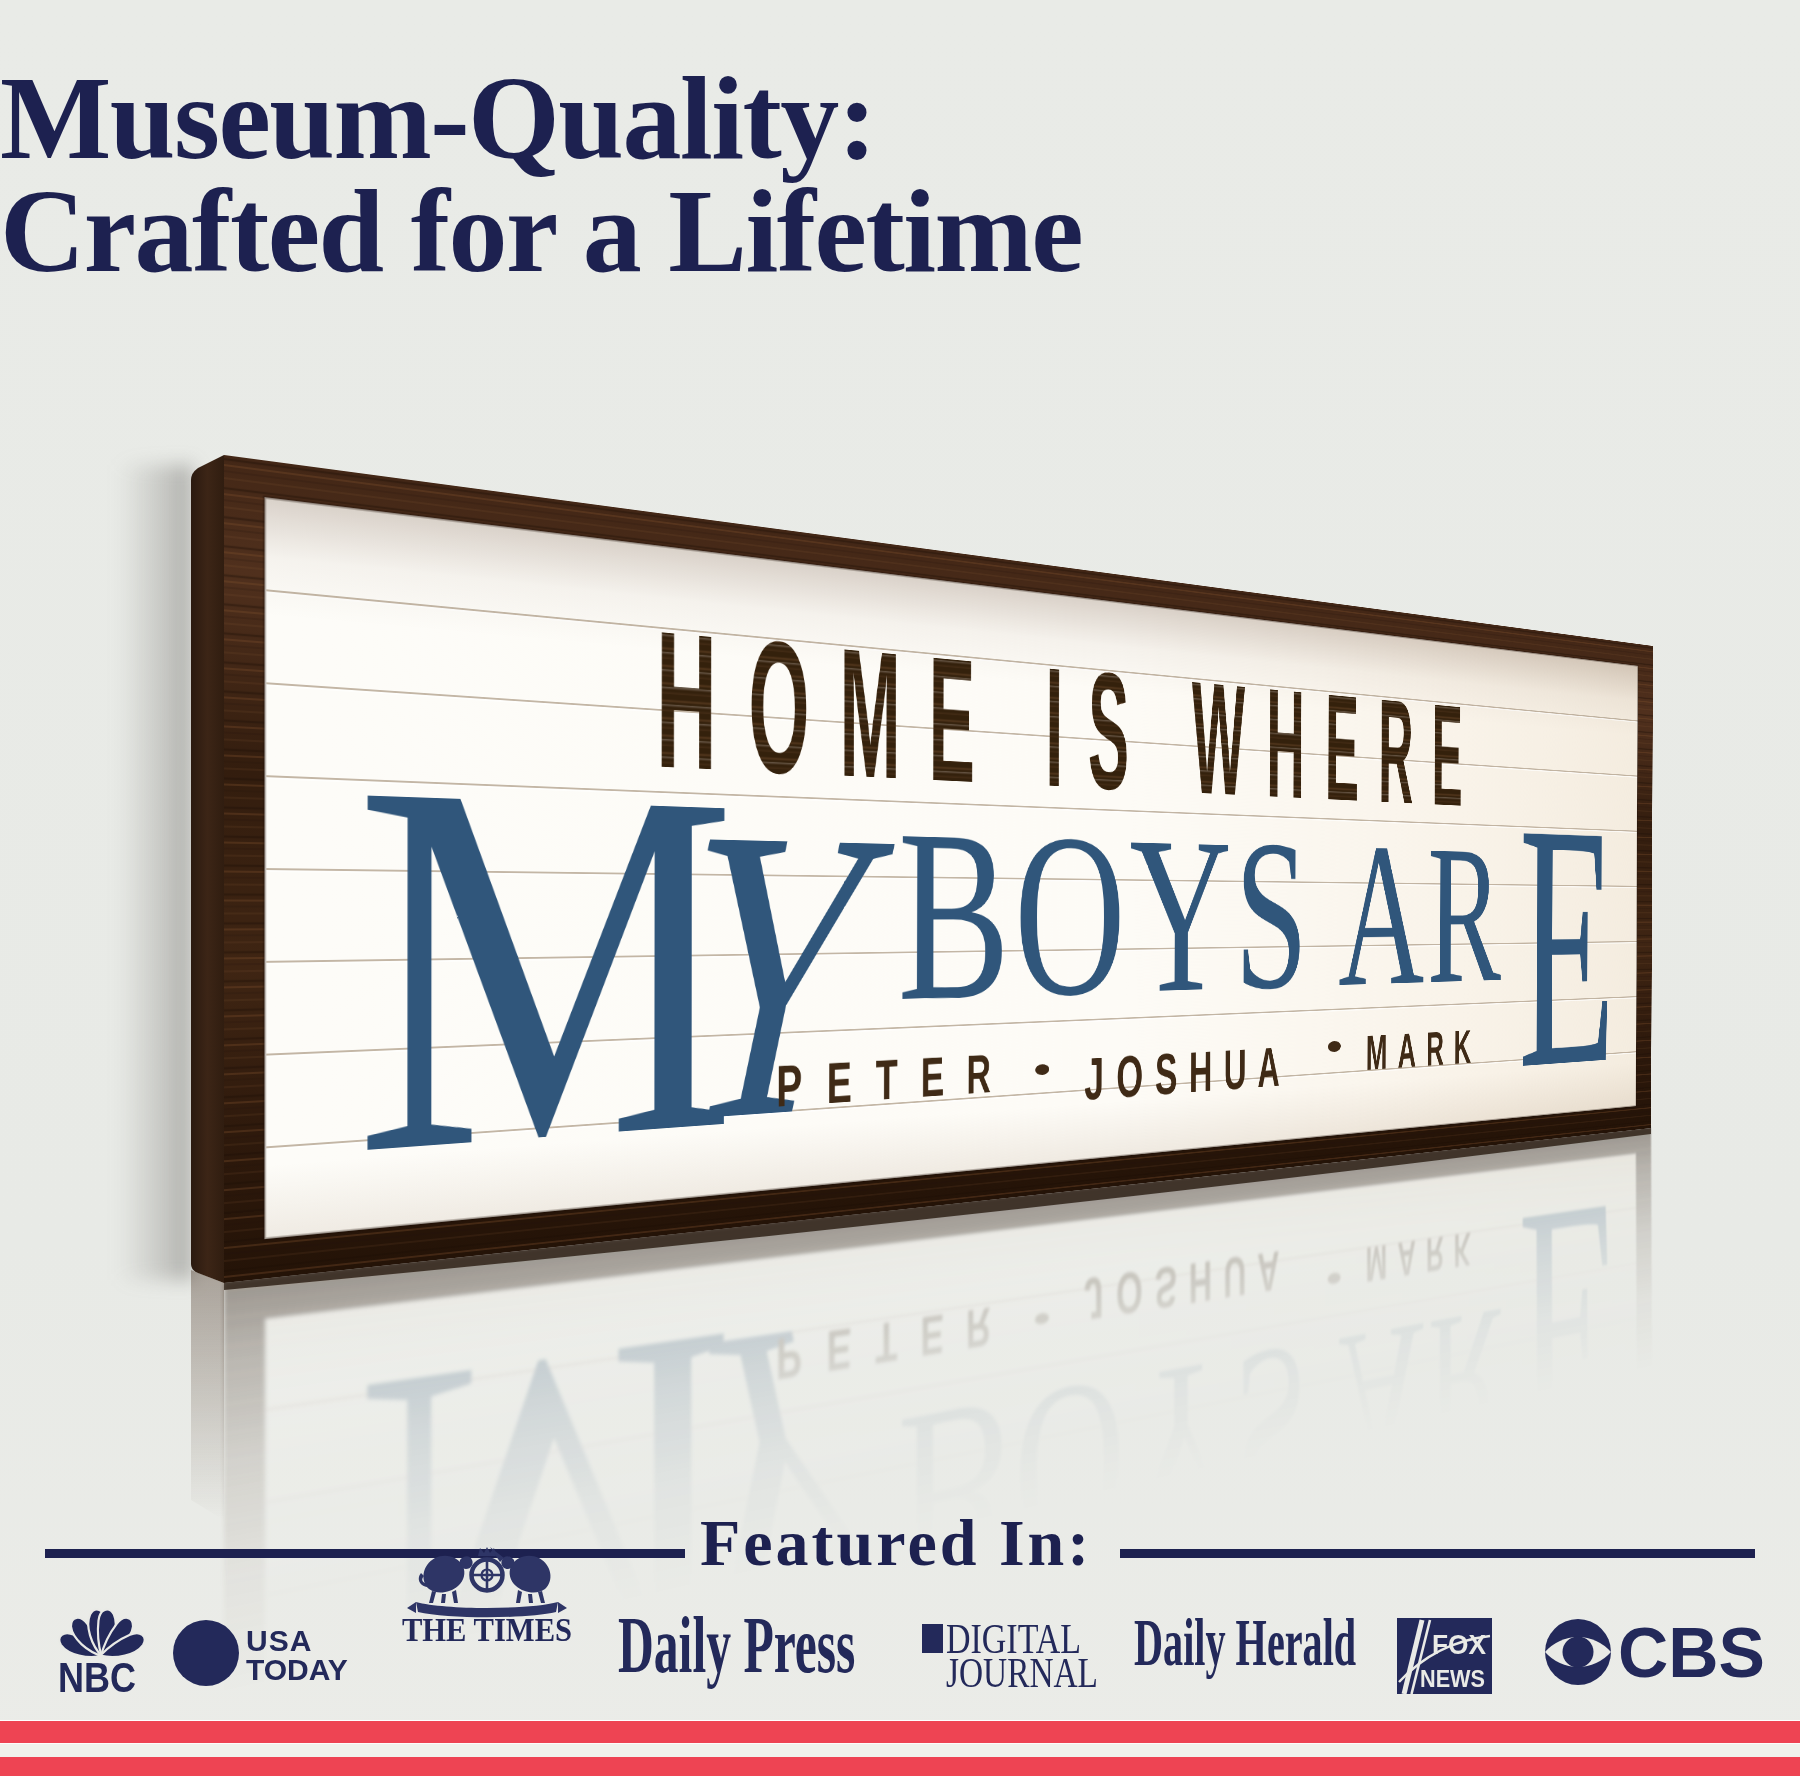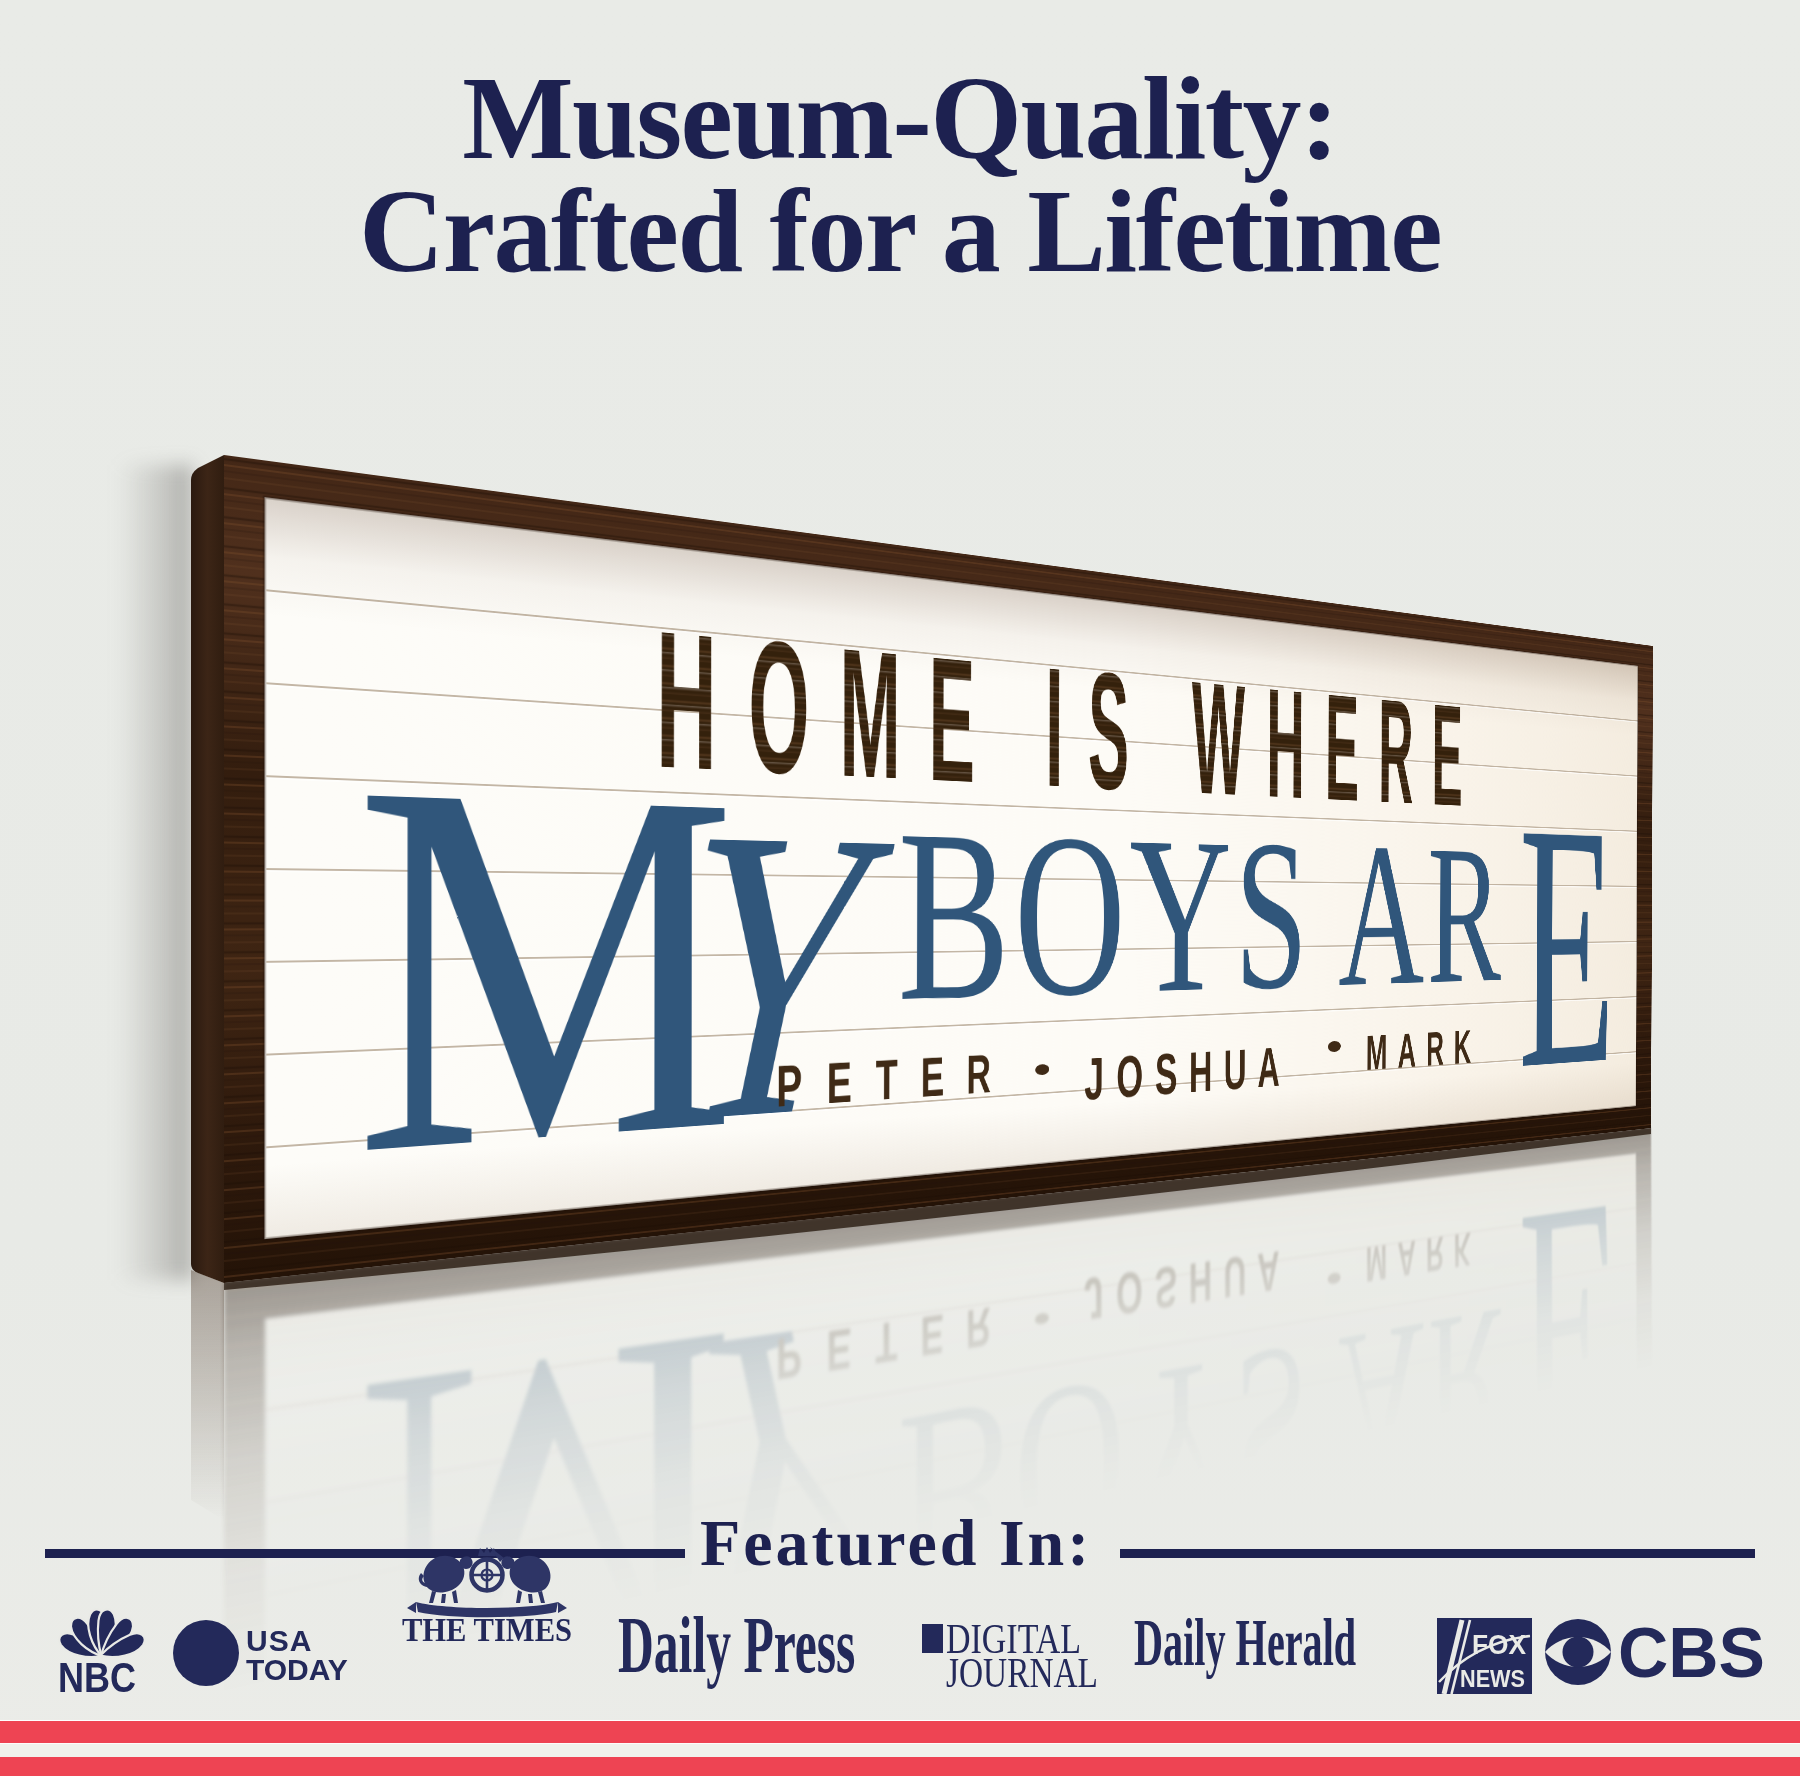--- a/index.html
+++ b/index.html
@@ -1,19 +1,19 @@
 <!DOCTYPE html>
 <html><head>
 <meta charset="utf-8">
 <style>
   html,body{margin:0;padding:0;}
   body{width:1800px;height:1776px;position:relative;overflow:hidden;
        background:#e9eae6;font-family:"Liberation Sans",sans-serif;}
   .abs{position:absolute;}
-  #hdr{left:0;top:62px;width:1800px;text-align:center;
+  #hdr{left:0;top:62px;width:1800px;text-align:left;
        font-family:"Liberation Serif",serif;font-weight:bold;color:#1d2150;
        font-size:118px;line-height:113px;letter-spacing:-1.5px;}
   #signwrap{left:0;top:0;width:2464px;height:836px;transform-origin:0 0;
     transform:matrix3d(1.066763, 0.267102, 0, 0.00029294, 0.000652, 1.004920, 0, 0.00000291, 0, 0, 1, 0, 219.9954, 450.4504, 0, 1);}
   #reflwrap{left:0;top:0;width:2464px;height:836px;transform-origin:0 0;
     transform:matrix3d(1.065717, 0.266389, 0, 0.00029231, 0.000652, -0.997447, 0, 0.00000291, 0, 0, 1, 0, 219.9990, 2116.4171, 0, 1);
     filter:blur(2px);
     -webkit-mask-image:linear-gradient(to top, rgba(0,0,0,0.40) 0%, rgba(0,0,0,0.25) 9%, rgba(0,0,0,0.12) 22%, rgba(0,0,0,0.04) 36%, rgba(0,0,0,0) 50%);
     mask-image:linear-gradient(to top, rgba(0,0,0,0.40) 0%, rgba(0,0,0,0.25) 9%, rgba(0,0,0,0.12) 22%, rgba(0,0,0,0.04) 36%, rgba(0,0,0,0) 50%);}
   #featline{left:0;top:1505px;width:1800px;height:80px;}
@@ -285,21 +285,21 @@
 <div class="abs" style="left:918px;top:1606px;width:200px;height:85px;text-align:center;">
   <svg width="200" height="85" viewBox="0 0 200 85">
     <rect x="4" y="18" width="21" height="29" fill="#23295a"></rect>
     <text x="28" y="47" font-family="Liberation Serif" font-size="42" fill="#23295a" textLength="135" lengthAdjust="spacingAndGlyphs">DIGITAL</text>
     <text x="28" y="81" font-family="Liberation Serif" font-size="42" fill="#23295a" textLength="152" lengthAdjust="spacingAndGlyphs">JOURNAL</text>
   </svg>
 </div>
 
 <div class="abs" style="left:1134px;top:1612px;width:350px;height:70px;white-space:nowrap;font-family:'Liberation Serif',serif;font-weight:bold;font-size:67px;color:#23295a;transform:scaleX(0.60);transform-origin:0 0;line-height:60px;">Daily Herald</div>
 
-<div class="abs" style="left:1397px;top:1618px;width:95px;height:76px;margin-left:40px;">
+<div class="abs" style="left:1397px;top:1618px;width:95px;height:76px;">
   <svg width="95" height="76" viewBox="0 0 95 76">
     <rect x="0" y="0" width="95" height="76" fill="#23295a"></rect>
     <g stroke="#e9eae6" fill="none">
       <path d="M7 76 L25 2" stroke-width="5"></path>
       <path d="M14.5 76 L33 2" stroke-width="2.6"></path>
       <path d="M2 64 C28 36 58 22 93 18" stroke-width="2.4"></path>
     </g>
     <text x="35" y="36" font-family="Liberation Sans" font-weight="bold" font-size="28" fill="#e9eae6" textLength="54" lengthAdjust="spacingAndGlyphs">FOX</text>
     <text x="23" y="69" font-family="Liberation Sans" font-weight="bold" font-size="24" fill="#e9eae6" textLength="65" lengthAdjust="spacingAndGlyphs">NEWS</text>
   </svg>

